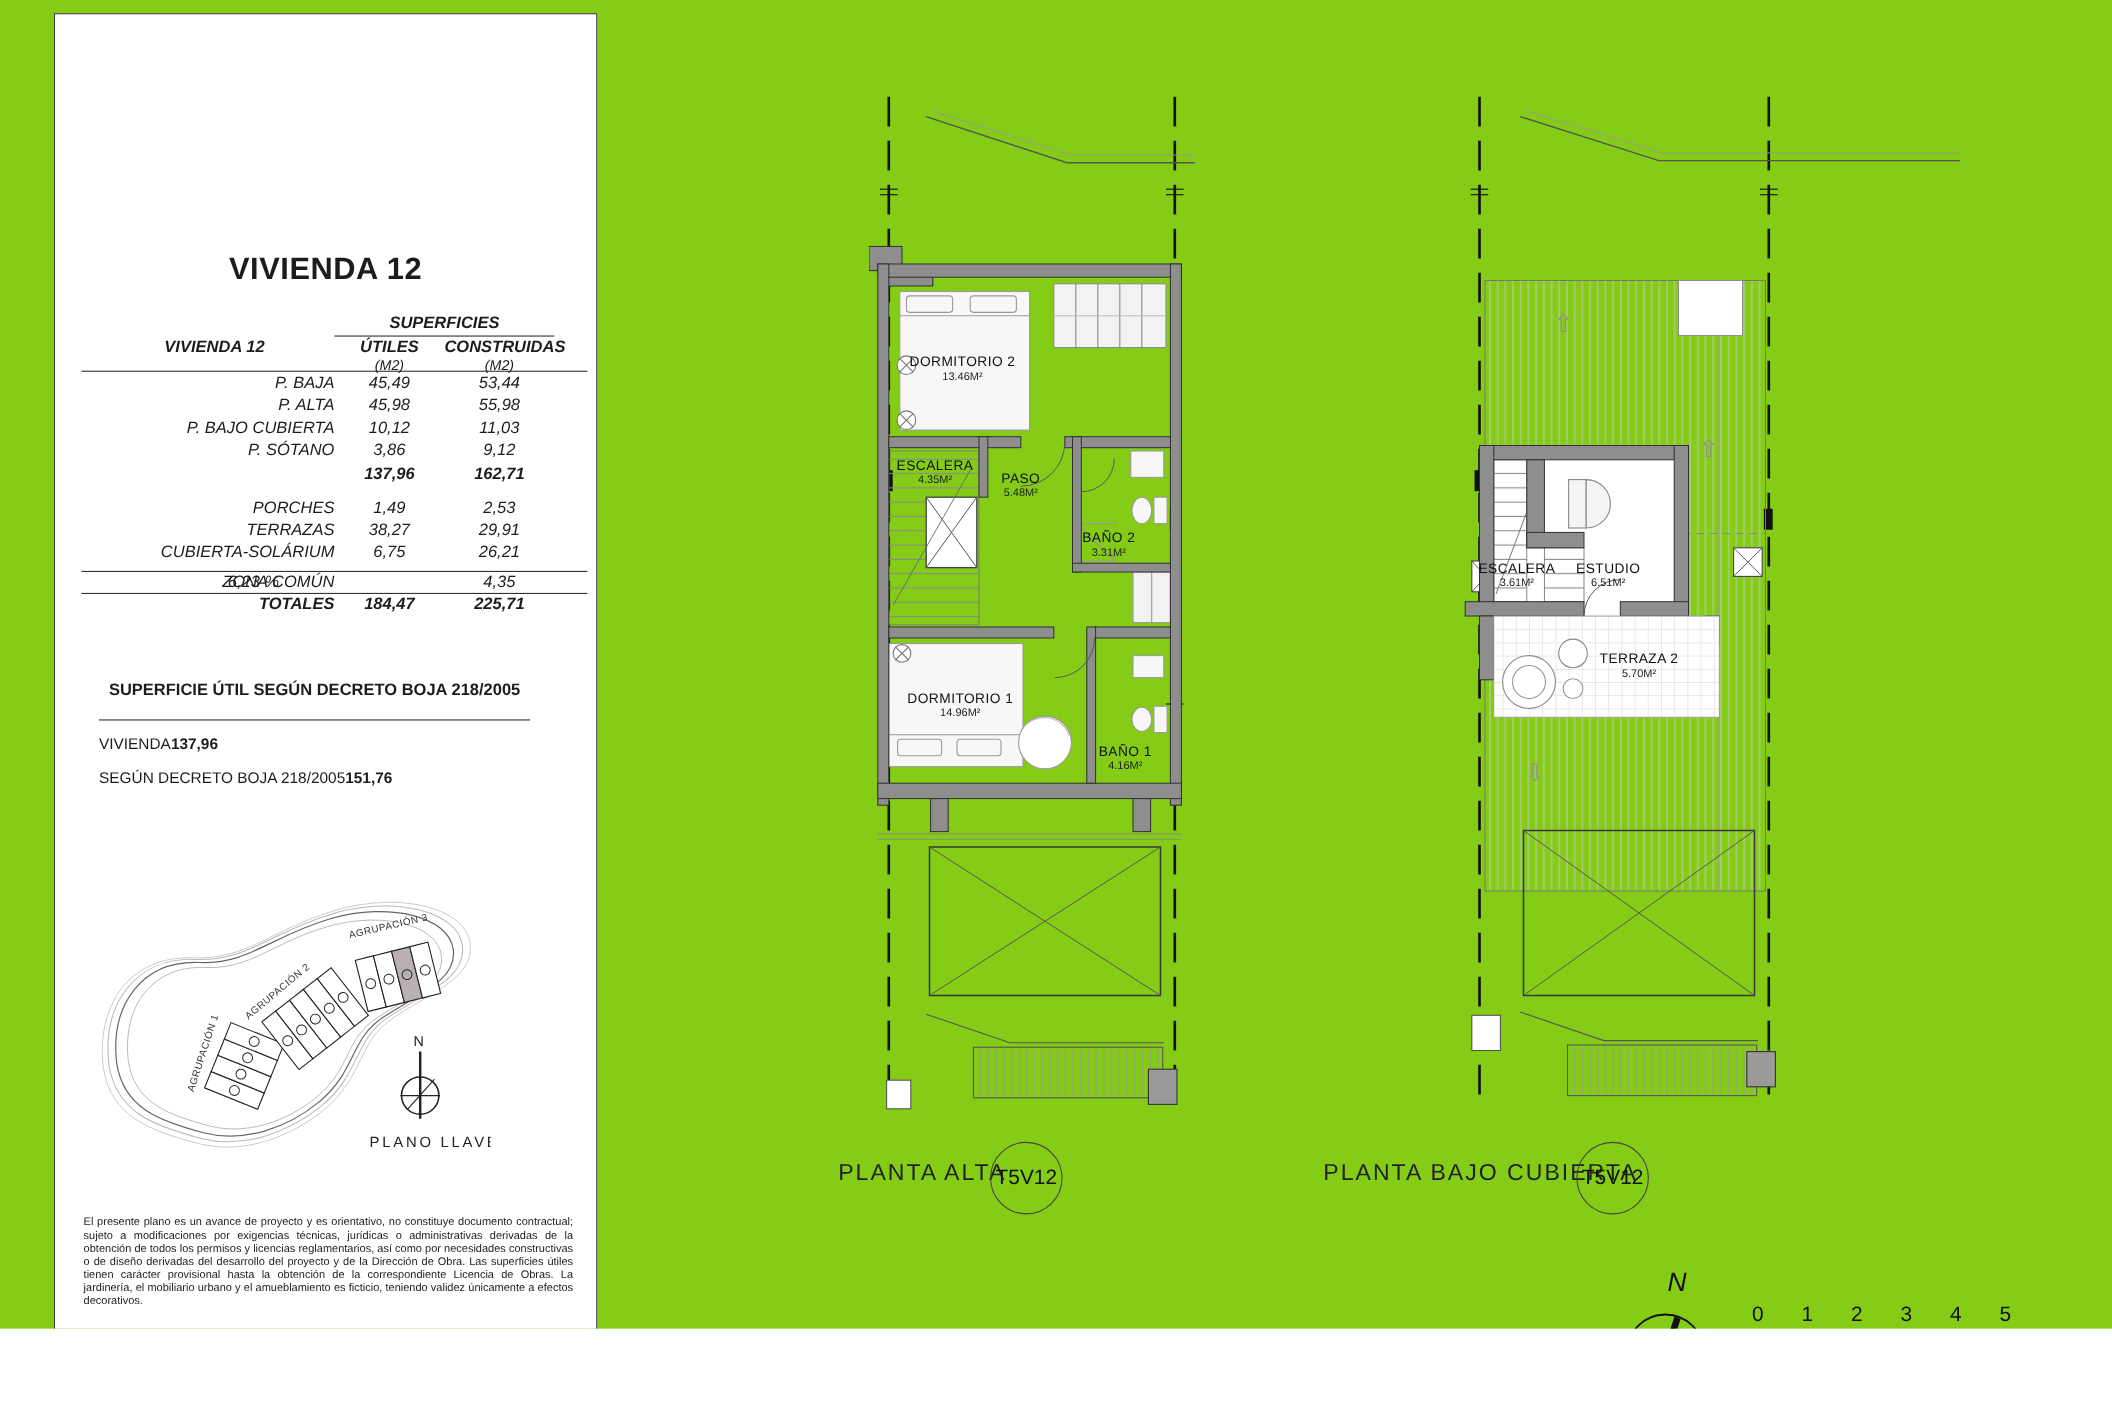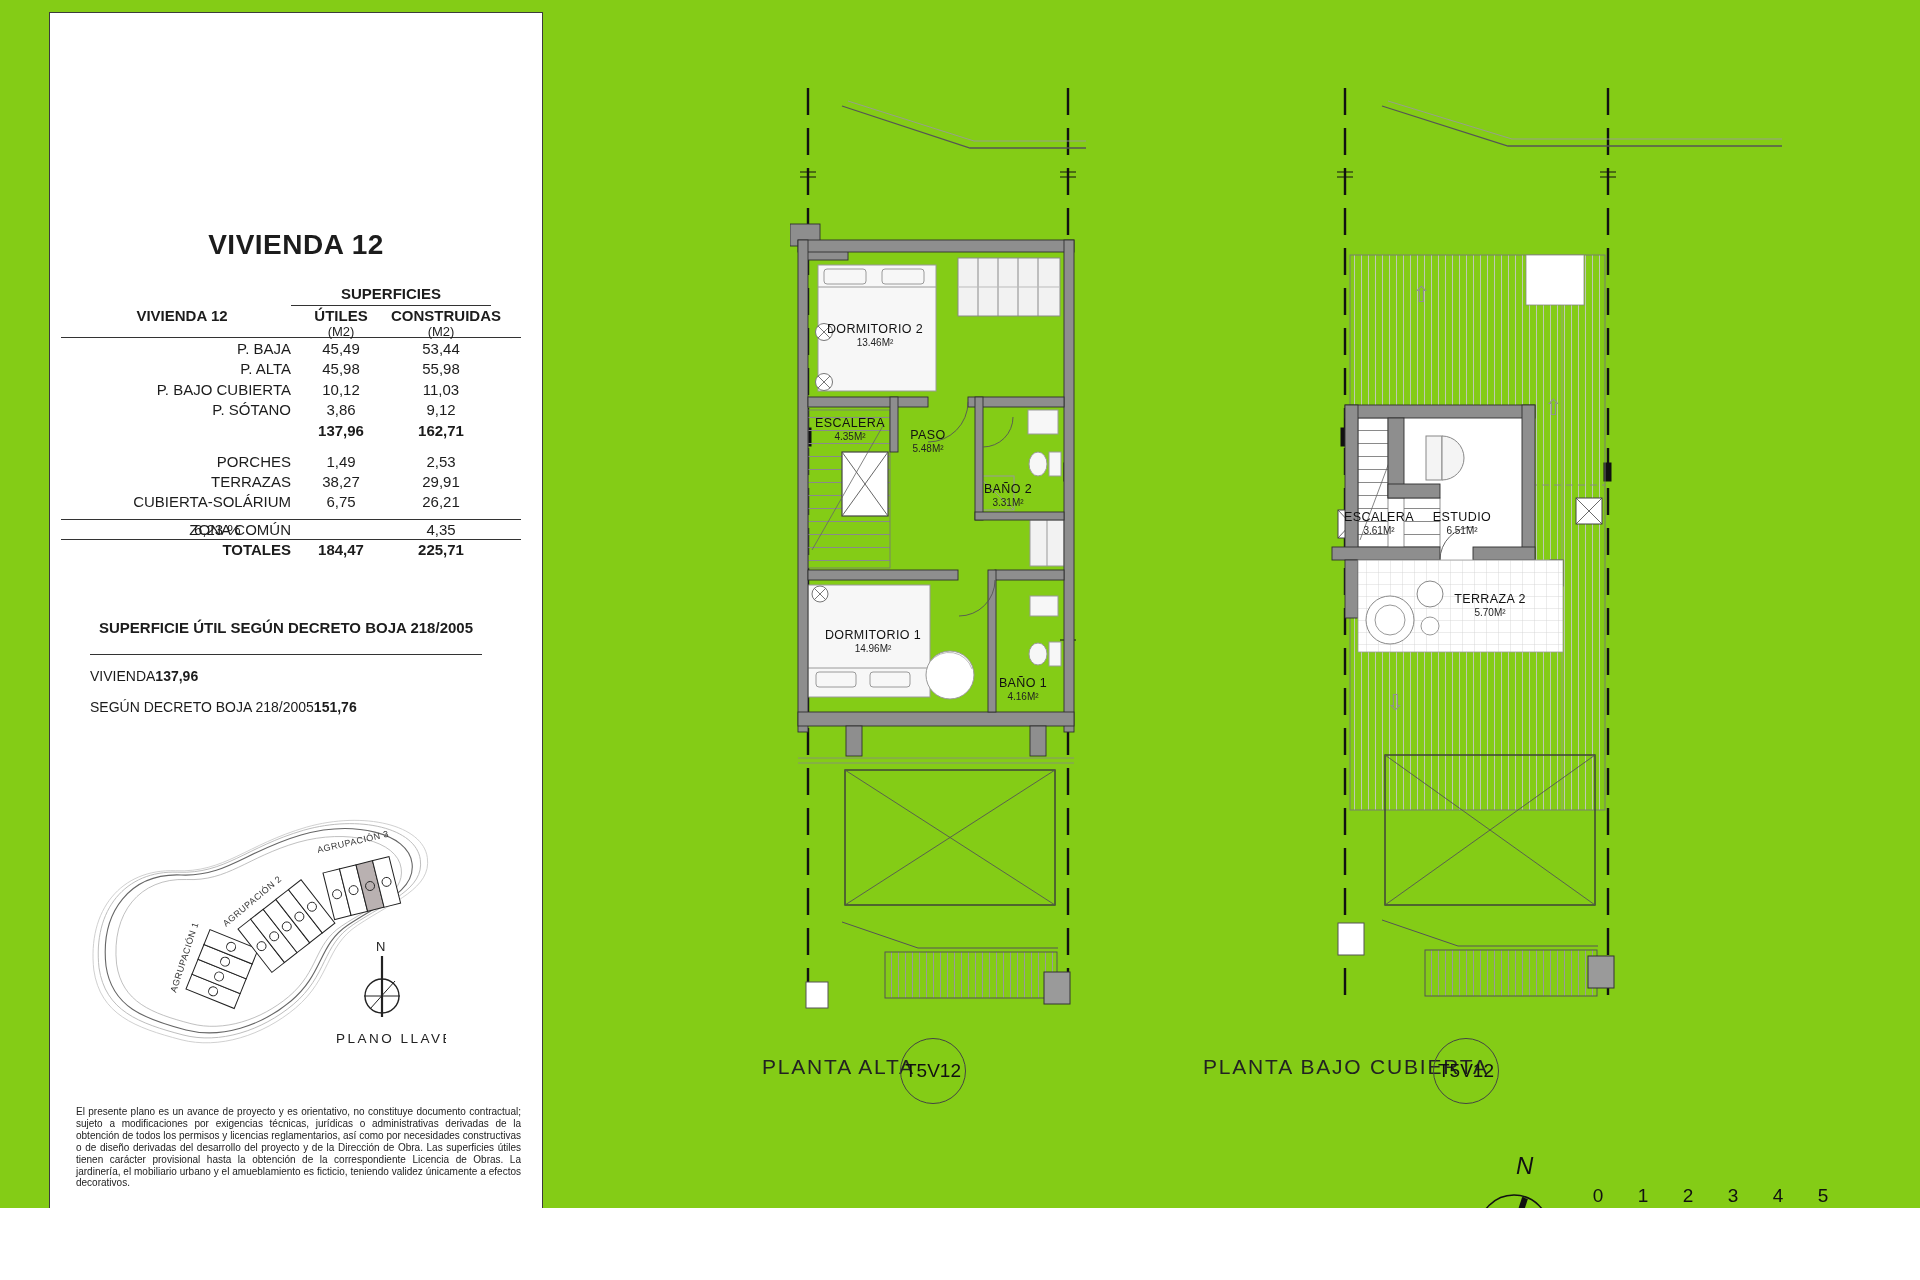--- a/index.html
+++ b/index.html
@@ -2,21 +2,21 @@
 <html><head>
 <meta charset="utf-8">
 <style>
   html,body{margin:0;padding:0;background:#ffffff;}
   #sheet{position:relative;width:1920px;height:1208px;background:#84cc16;overflow:hidden;
          font-family:"Liberation Sans","DejaVu Sans",sans-serif;color:#1c1c1c;}
 
   
   #panel{position:absolute;left:49px;top:12px;width:492px;height:1256px;border:1.6px solid #3c3c3c;background:#fff;}
   #panel-title{position:absolute;left:0;top:216px;width:100%;text-align:center;font-size:28px;font-weight:bold;letter-spacing:.5px;}
-  #stable{position:absolute;left:11px;top:272px;width:460px;font-size:15px;}
+  #stable{position:absolute;left:24px;top:272px;width:460px;font-size:15px;font-style:italic;}
   .sr{display:grid;grid-template-columns:230px 100px 100px 30px;align-items:center;white-space:nowrap;}
   .sr .lab{padding-left:12px;text-align:right;}
   .sr .c1,.sr .c2{text-align:center;}
   .b{font-weight:bold;}
   .grp-row{height:21px;}
   .grp-row .gh{grid-column:2/4;text-align:center;font-weight:bold;border-bottom:1.4px solid #333;padding-bottom:3px;}
   .head-row{height:18px;}
   .unit-row{height:13px;font-size:13px;border-bottom:1.6px solid #333;}
   .drow{height:20.5px;}
   .thick-bot{border-bottom:1.6px solid #333;}

